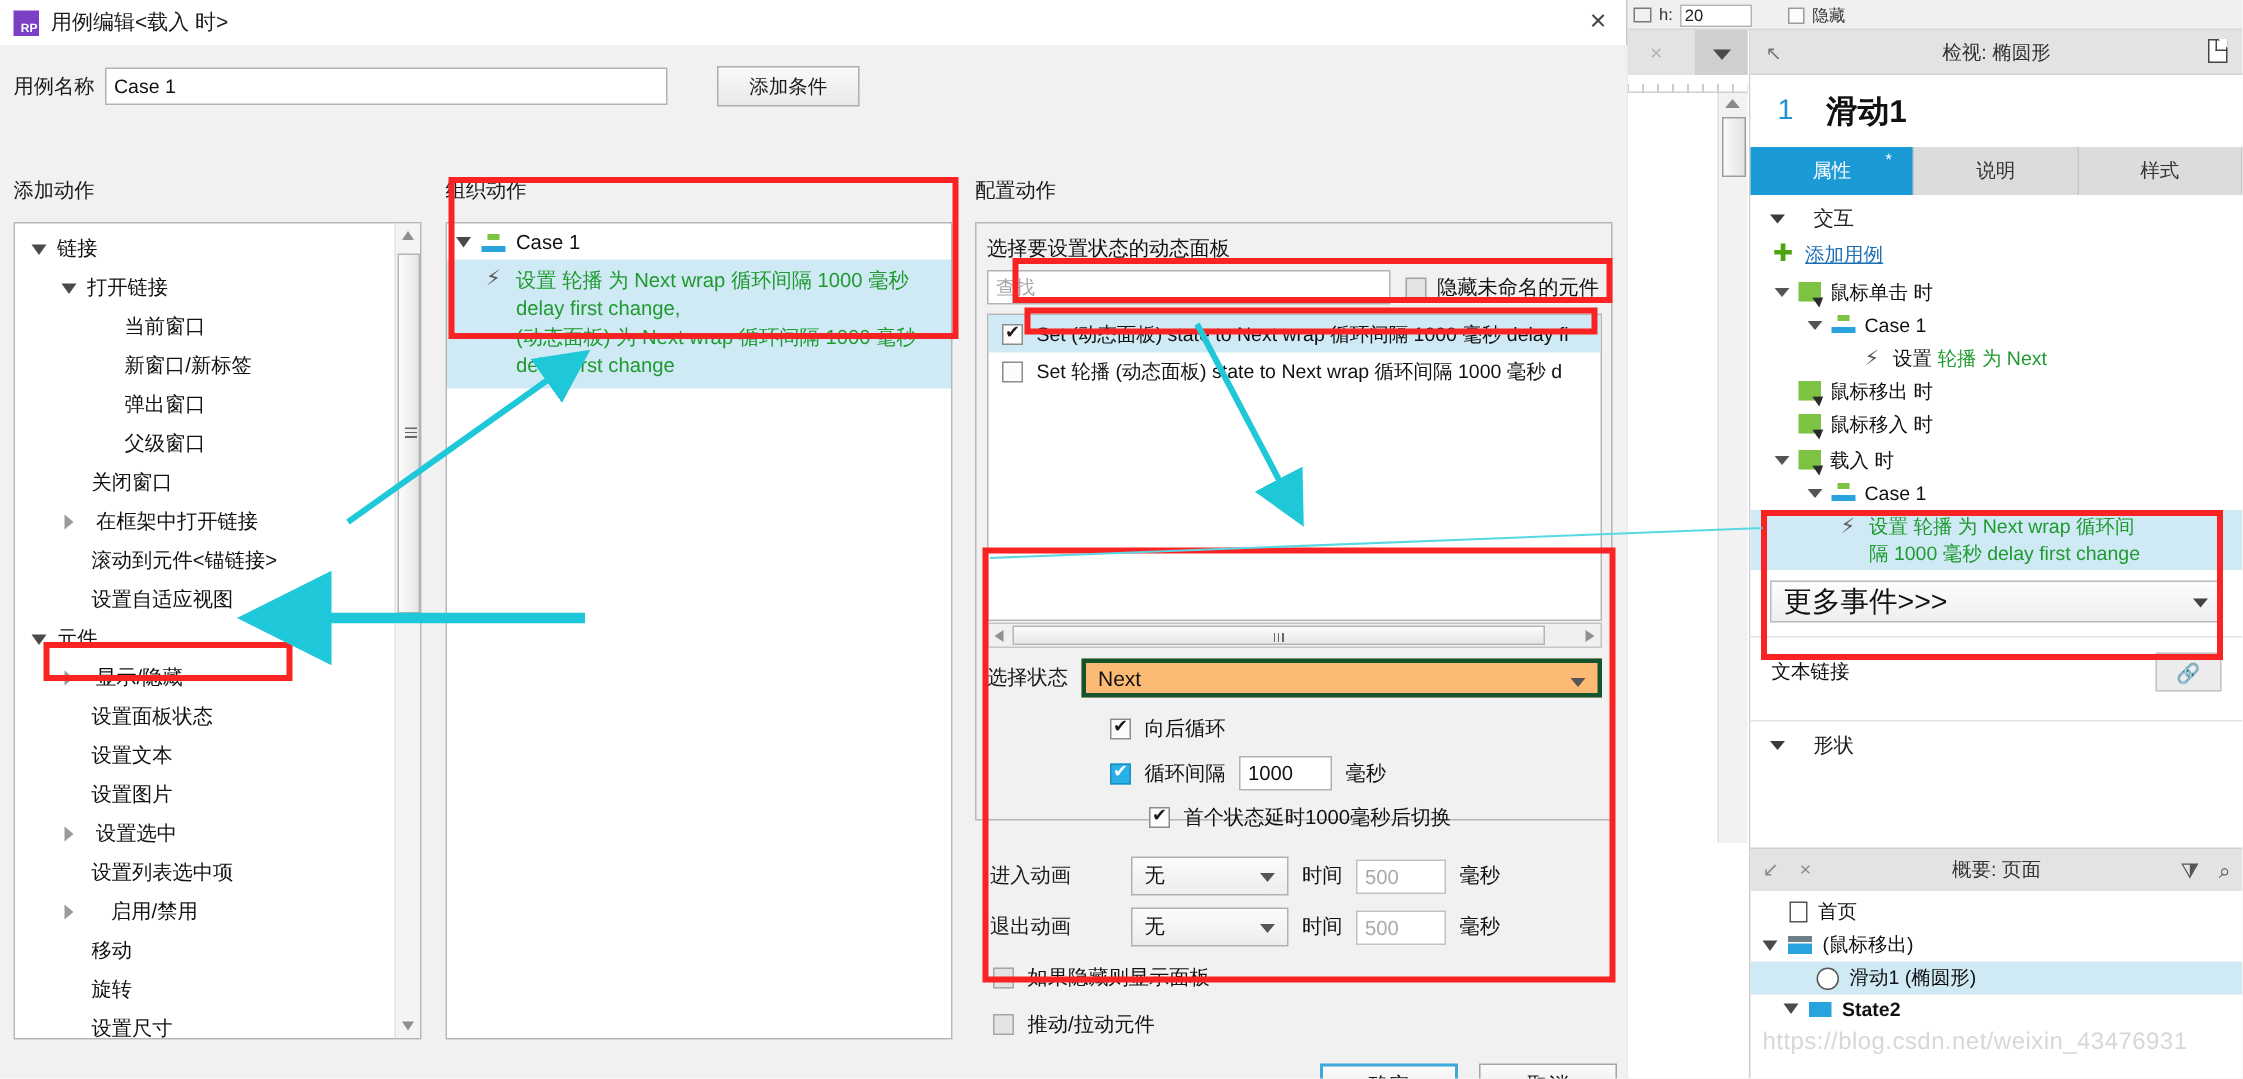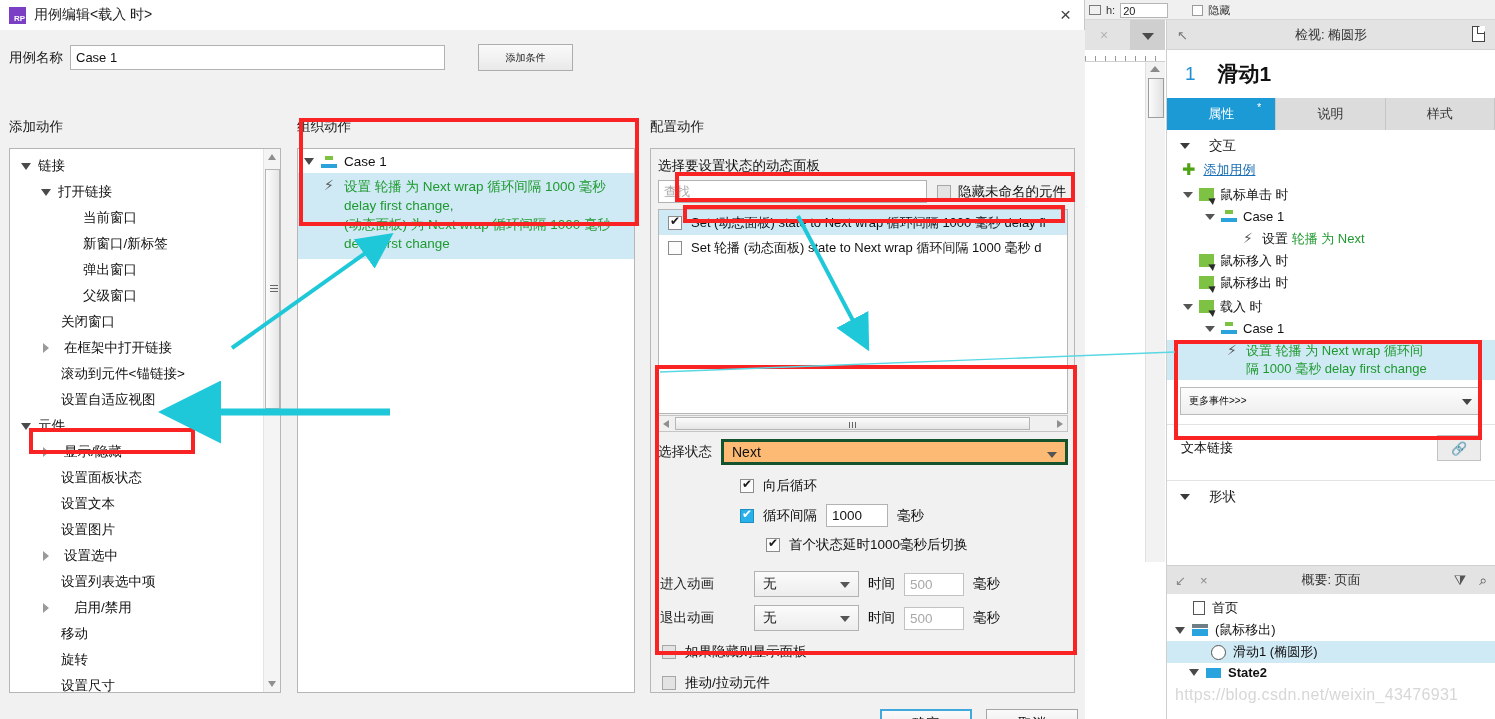--- a/index.html
+++ b/index.html
@@ -62,21 +62,21 @@
   .tri.open { border:0; width:0;height:0;border-left:5px solid transparent;border-right:5px solid transparent;border-top:6px solid #555; margin-top:6px; }
   .ico-event { width:15px;height:13px; background:#7dc242; position:relative; flex:none; margin-top:2px; }
   .ico-event:after{ content:""; position:absolute; right:-2px; bottom:-3px; width:0;height:0;border-left:6px solid #2b2b2b; border-top:4px solid transparent; border-bottom:4px solid transparent; transform:rotate(-35deg); }
   .ico-case { width:16px;height:13px; flex:none; margin-top:2px; position:relative; }
   .ico-case:before{ content:""; position:absolute; left:4px; top:0; width:8px; height:4px; background:#7dc242; }
   .ico-case:after{ content:""; position:absolute; left:0; top:8px; width:16px; height:4px; background:#2aa3dd; box-shadow:none; }
   .ico-bolt { flex:none; width:13px; color:#5a5a5a; font-size:14px; line-height:15px; margin-top:1px; }
   .grn { color:#1f9a2f; }
   .highlight-row { background:#cfe9f5; }
 
-  .more-events { margin:7px 13px 0 13px; height:28px; border:1px solid #b9b9b9; background:linear-gradient(to bottom,#fdfdfd,#eeeeee); display:flex; align-items:center; padding:0 8px; font-size:10px; position:relative; }
+  .more-events { margin:7px 13px 0 13px; height:28px; border:1px solid #b9b9b9; background:linear-gradient(to bottom,#fdfdfd,#eeeeee); display:flex; align-items:flex-end; padding:0 8px; font-size:19px; position:relative; }
   .more-events .dd { position:absolute; right:9px; top:11px; width:0;height:0;border-left:5px solid transparent;border-right:5px solid transparent;border-top:6px solid #444; }
   .sep-line { margin:9px 0 0 0; border-top:1px solid #e2e2e2; }
   .txt-link-row { display:flex; align-items:center; justify-content:space-between; padding:10px 14px 10px 14px; }
   .txt-link-btn { width:44px; height:26px; border:1px solid #c2c2c2; background:#ececec; display:flex; align-items:center; justify-content:center; color:#9fb6c4; font-size:13px; }
 
   
   .outline { position:absolute; left:1166px; top:565px; width:329px; height:154px; background:#fff; border-left:1px solid #cfcfcf; border-top:1px solid #cfcfcf; }
   .outline-head { height:28px; background:#e3e3e3; display:flex; align-items:center; justify-content:center; position:relative; font-size:13px; color:#333; }
   .outline-head .lft { position:absolute; left:8px; display:flex; gap:14px; color:#8a8a8a; font-size:13px; }
   .outline-head .rgt { position:absolute; right:8px; display:flex; gap:13px; color:#555; font-size:14px; }
@@ -95,41 +95,41 @@
   .dlg-title { height:30px; background:#fff; display:flex; align-items:center; padding-left:9px; gap:8px; position:relative; }
   .rp-logo { width:17px; height:17px; background:#7a3fc4; color:#fff; font-size:8px; font-weight:bold; display:flex; align-items:flex-end; justify-content:flex-end; padding:0 1px 1px 0; }
   .dlg-title-text { font-size:14px; color:#1a1a1a; }
   .dlg-close { position:absolute; right:13px; top:4px; font-size:19px; color:#444; line-height:22px; }
 
   .dlg-body { position:absolute; left:0; top:30px; width:1085px; height:689px; background:#f1f1f1; }
 
   .row-name { position:absolute; left:9px; top:14px; display:flex; align-items:center; gap:7px; }
   .lbl { font-size:13.5px; color:#1a1a1a; }
   .inp { border:1px solid #b2b2b2; background:#fff; height:25px; font-size:13px; padding:0 5px; color:#111; display:flex; align-items:center; }
-  .btn { border:1px solid #adadad; background:linear-gradient(to bottom,#fafafa,#e9e9e9); height:27px; display:flex; align-items:center; justify-content:center; font-size:10px; color:#1a1a1a; }
+  .btn { border:1px solid #adadad; background:linear-gradient(to bottom,#fafafa,#e9e9e9); height:27px; display:flex; align-items:center; justify-content:center; font-size:13px; color:#1a1a1a; }
 
   .col-head { position:absolute; font-size:13.5px; color:#1a1a1a; }
 
   .treebox { position:absolute; left:9px; top:118px; width:272px; height:545px; background:#fff; border:1px solid #b6b6b6; overflow:hidden; }
   .tr-row { display:flex; align-items:center; gap:7px; height:26px; font-size:13.5px; color:#111; }
   .tr-tri-open { width:0;height:0; border-left:5px solid transparent;border-right:5px solid transparent;border-top:7px solid #4a4a4a; flex:none;}
   .tr-tri-closed { width:0;height:0; border-top:5px solid transparent;border-bottom:5px solid transparent;border-left:6px solid #9a9a9a; flex:none;}
   .tr-spacer { width:11px; flex:none; }
   .tree-scroll { position:absolute; right:0; top:0; width:17px; height:100%; background:#f4f4f4; border-left:1px solid #e4e4e4; }
   .ts-up{position:absolute;left:4px;top:5px;width:0;height:0;border-left:4px solid transparent;border-right:4px solid transparent;border-bottom:6px solid #8f8f8f;}
   .ts-dn{position:absolute;left:4px;bottom:5px;width:0;height:0;border-left:4px solid transparent;border-right:4px solid transparent;border-top:6px solid #8f8f8f;}
   .ts-thumb{position:absolute;left:1px;top:20px;width:15px;height:240px;background:linear-gradient(to right,#fcfcfc,#e6e6e6);border:1px solid #b5b5b5;}
   .ts-grip{position:absolute;left:4px;top:50%;margin-top:-4px;width:8px;height:8px;
      background:repeating-linear-gradient(to bottom,#666 0 1px,transparent 1px 3px);}
 
   .orgbox { position:absolute; left:297px; top:118px; width:338px; height:545px; background:#fff; border:1px solid #b6b6b6; }
   .org-case { display:flex; align-items:center; gap:7px; height:24px; padding-left:6px; font-size:13.5px; }
   .org-action { display:flex; gap:7px; padding:4px 8px 6px 26px; background:#cfe9f5; font-size:13.5px; line-height:19px; }
 
-  .cfgbox { position:absolute; left:650px; top:118px; width:425px; height:545px; background:#f1f1f1; border:1px solid #b6b6b6; }
+  .cfgbox { position:absolute; left:650px; top:118px; width:425px; height:399px; background:#f1f1f1; border:1px solid #b6b6b6; }
   .cfg-sub { padding:8px 0 5px 7px; font-size:13.5px; }
   .find-row { display:flex; align-items:center; gap:10px; padding:0 8px 0 7px; }
   .find-inp { flex:1; height:23px; border:1px solid #b2b2b2; background:#fff; color:#a8a8a8; font-size:13px; padding:0 5px; display:flex; align-items:center; }
   .hide-unnamed { display:flex; align-items:center; gap:7px; font-size:13.5px; }
   .chk { width:14px; height:14px; border:1px solid #8c8c8c; background:#fcfcfc; display:inline-block; position:relative; flex:none; }
   .chk.on:after { content:"✔"; position:absolute; left:1px; top:-3px; font-size:12px; color:#1a1a1a; }
   .chk.blue { background:#2ab0e8; border-color:#1b8fc0; }
   .chk.blue:after { color:#fff; }
   .chk.grey { background:#e3e3e3; border-color:#a6a6a6; }
 
@@ -231,25 +231,25 @@
         <span class="tri open"></span>
         <span class="ico-case"></span>
         <span>Case 1</span>
       </div>
       <div class="ev-row" style="padding-left:60px">
         <span class="ico-bolt">⚡</span>
         <span><span>设置 </span><span class="grn">轮播 </span><span class="grn">为 Next</span></span>
       </div>
       <div class="ev-row" style="padding-left:16px">
         <span class="ico-event"></span>
-        <span>鼠标移入 时</span>
+        <span>鼠标移出 时</span>
       </div>
       <div class="ev-row" style="padding-left:16px">
         <span class="ico-event"></span>
-        <span>鼠标移出 时</span>
+        <span>鼠标移入 时</span>
       </div>
       <div class="ev-row" style="padding-left:0;margin-top:2px">
         <span class="tri open"></span>
         <span class="ico-event"></span>
         <span>载入 时</span>
       </div>
       <div class="ev-row" style="padding-left:22px">
         <span class="tri open"></span>
         <span class="ico-case"></span>
         <span>Case 1</span>

